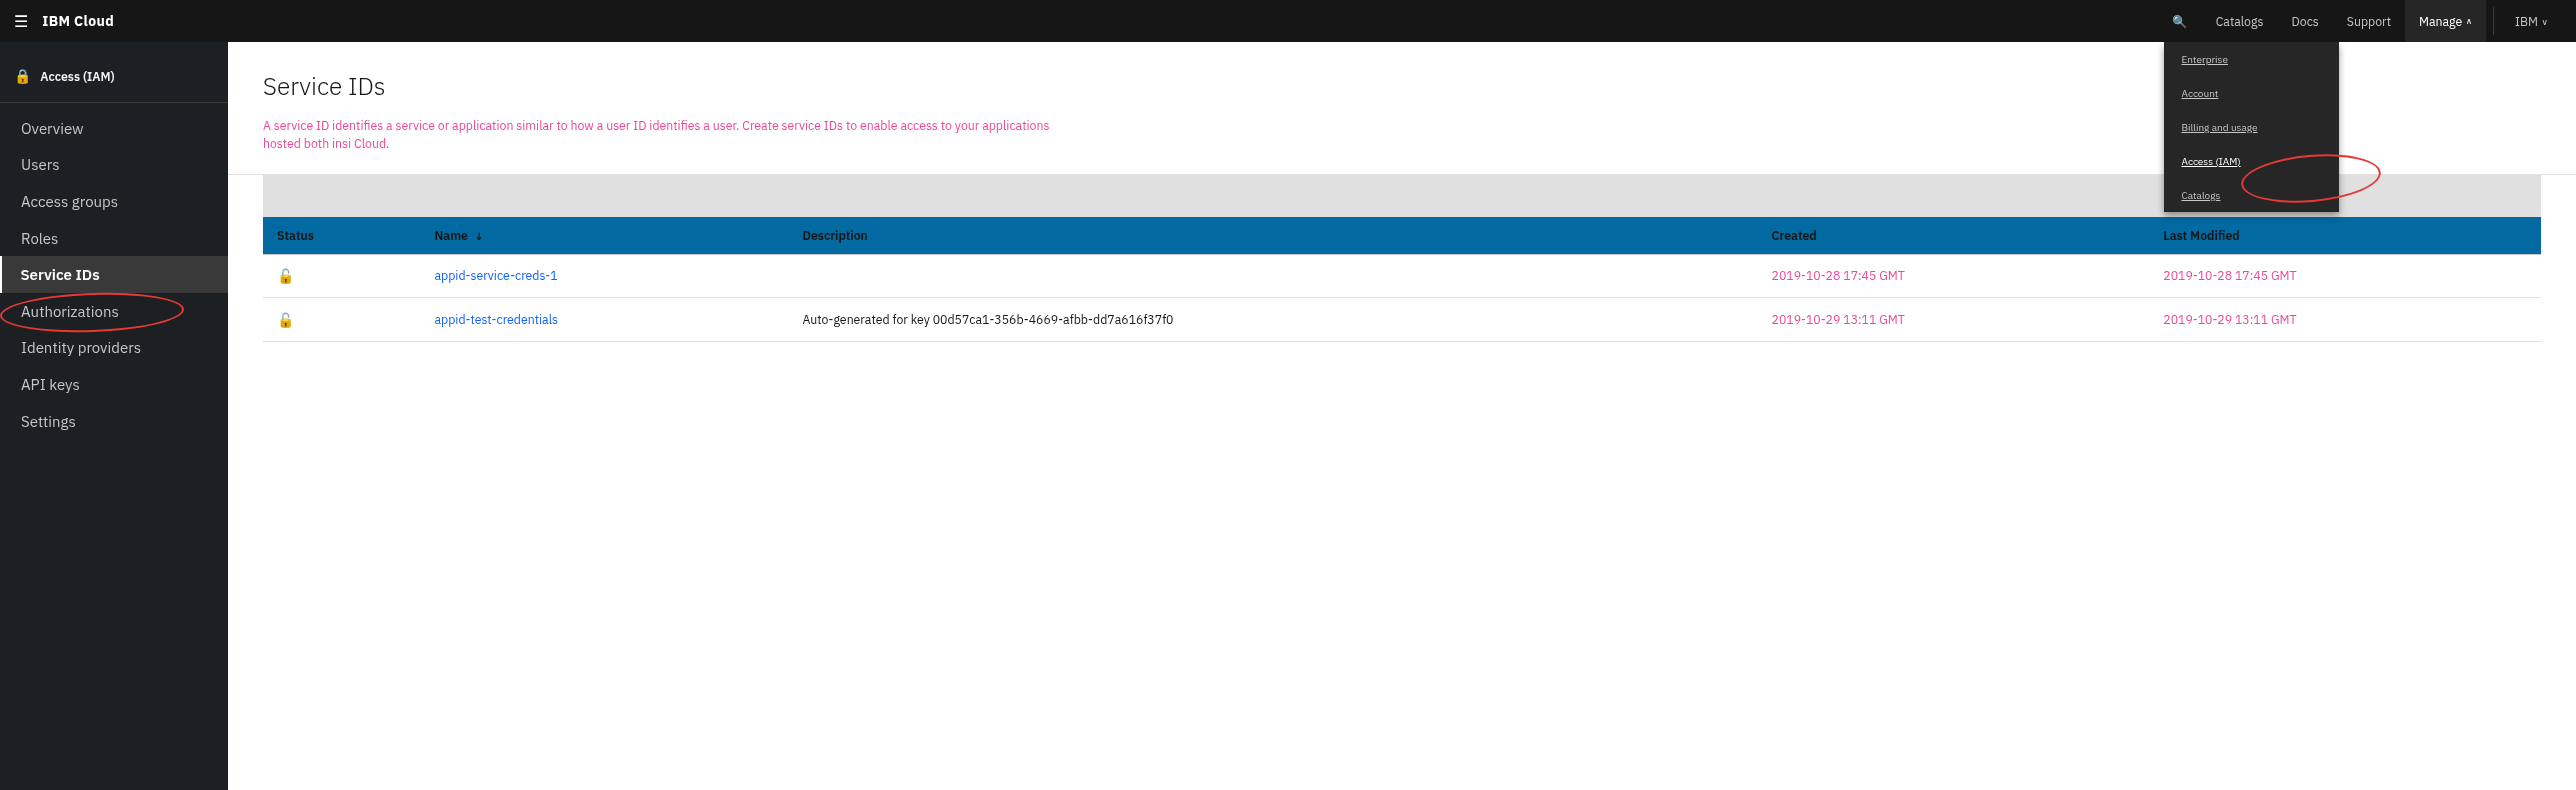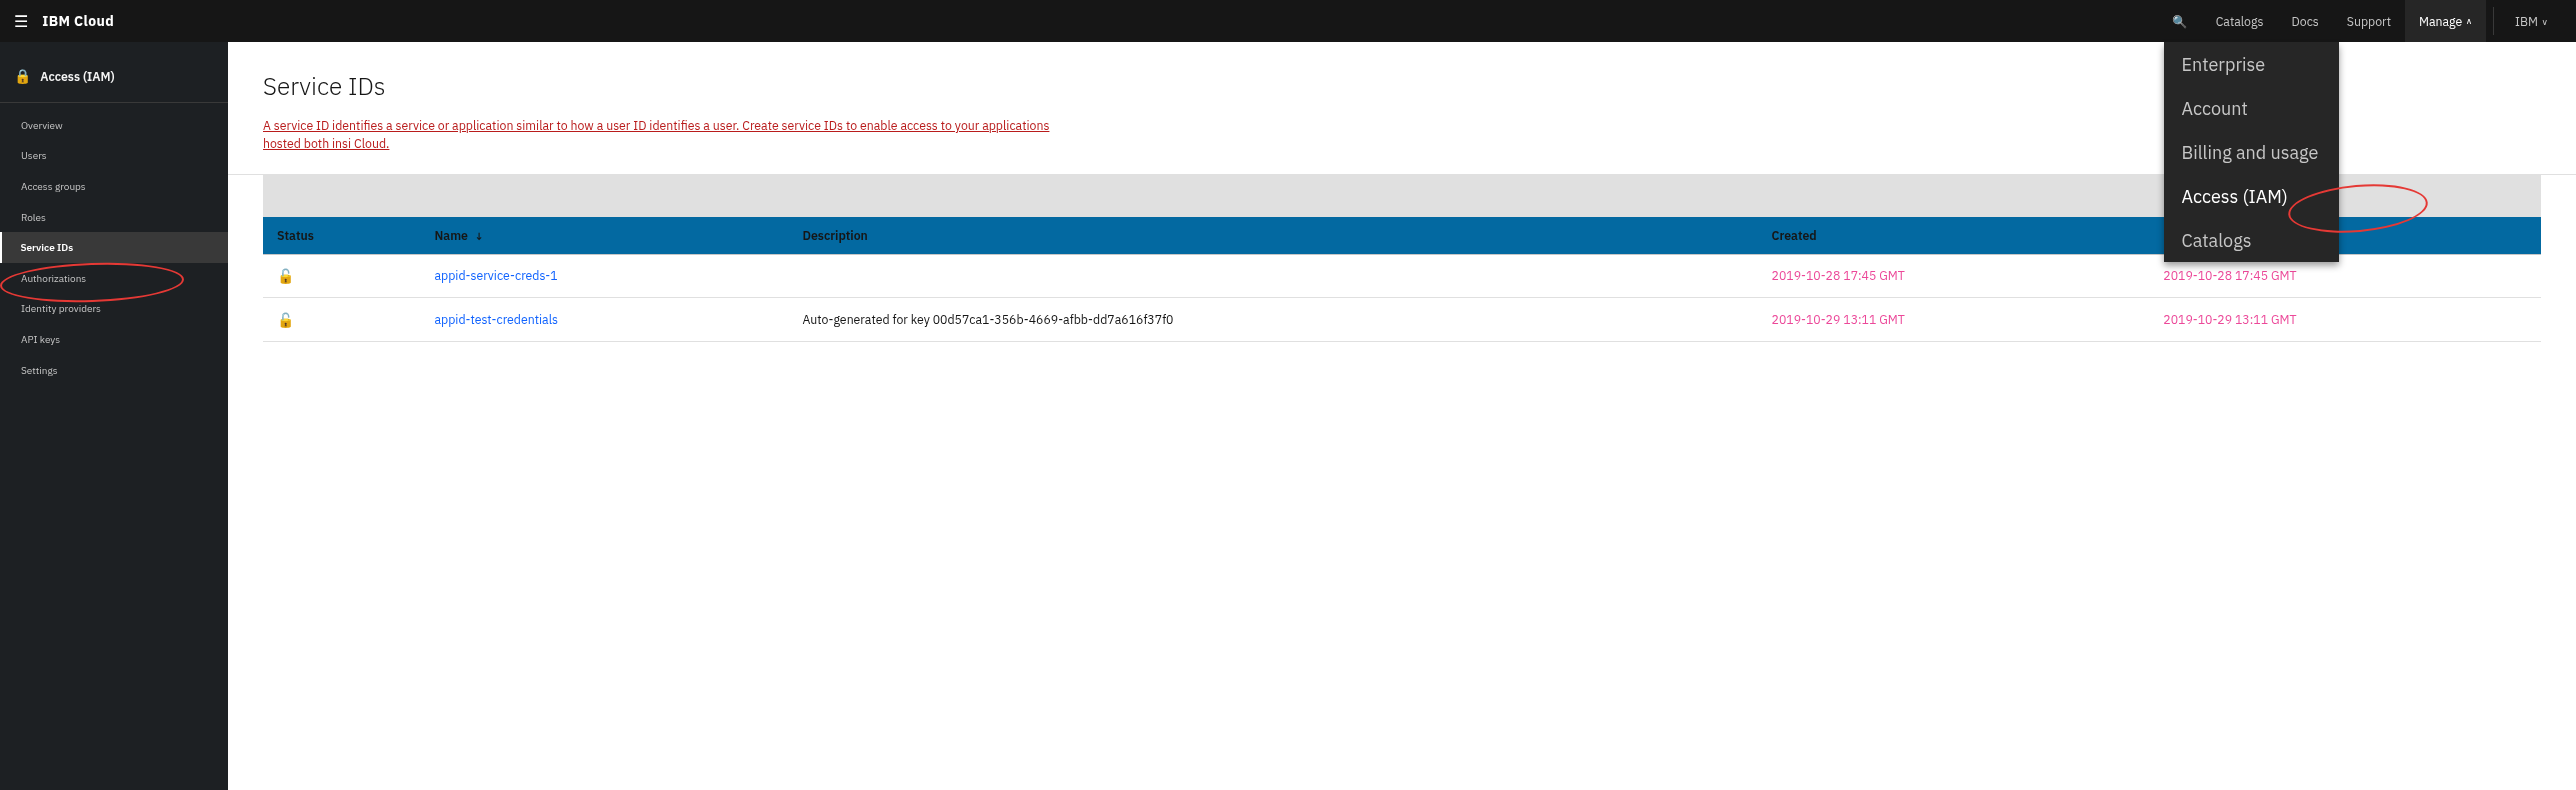--- a/index.html
+++ b/index.html
@@ -59,22 +59,23 @@
       top: 42px;
       background: #262626;
       min-width: 175px;
       z-index: 200;
       box-shadow: 0 3.5px 7px rgba(0,0,0,0.4);
     }
     .dropdown-item {
       color: #c6c6c6;
       padding: 10.5px 17.5px;
       cursor: pointer;
-      font-size: 18px;
+      font-size: 10px;
       display: block;
+      text-decoration: underline;
     }
     .dropdown-item.highlighted {
       color: #fff;
       background: transparent;
     }
 
     
     .iam-circle {
       position: absolute;
       width: 140px;
@@ -106,21 +107,21 @@
       color: #c6c6c6;
       gap: 8.8px;
     }
     .sidebar-lock-icon { font-size: 14px; color: #c6c6c6; }
     .sidebar-title { font-size: 12.3px; font-weight: 600; color: #f4f4f4; }
     .sidebar-divider { border: none; border-top: 0.9px solid #393939; margin: 7px 0; }
     .sidebar-item {
       padding: 8.8px 14px 8.8px 21px;
       color: #c6c6c6;
       cursor: pointer;
-      font-size: 10px;
+      font-size: 15px;
       display: flex;
       align-items: center;
     }
     .sidebar-item.active {
       background: #393939;
       color: #fff;
       font-weight: 600;
       border-left: 2.6px solid #fff;
       padding-left: 18.4px;
     }
@@ -142,21 +143,21 @@
       background: #fff;
       overflow-y: auto;
       position: relative;
     }
     .page-header {
       padding: 28px 35px 21px;
       background: #fff;
       border-bottom: 0.9px solid #e0e0e0;
     }
     .page-title { font-size: 24.5px; font-weight: 300; color: #161616; margin-bottom: 14px; }
-    .page-description { font-size: 12.3px; color: #b91c1c; line-height: 1.5; max-width: 789px; text-decoration: underline; }
+    .page-description { font-size: 12.3px; color: #ec4899; line-height: 1.5; max-width: 789px; }
 
     
     .table-container { padding: 0 35px 35px; }
     .table-toolbar {
       height: 42px;
       background: #e0e0e0;
       margin-bottom: 0;
     }
     table {
       width: 100%;

